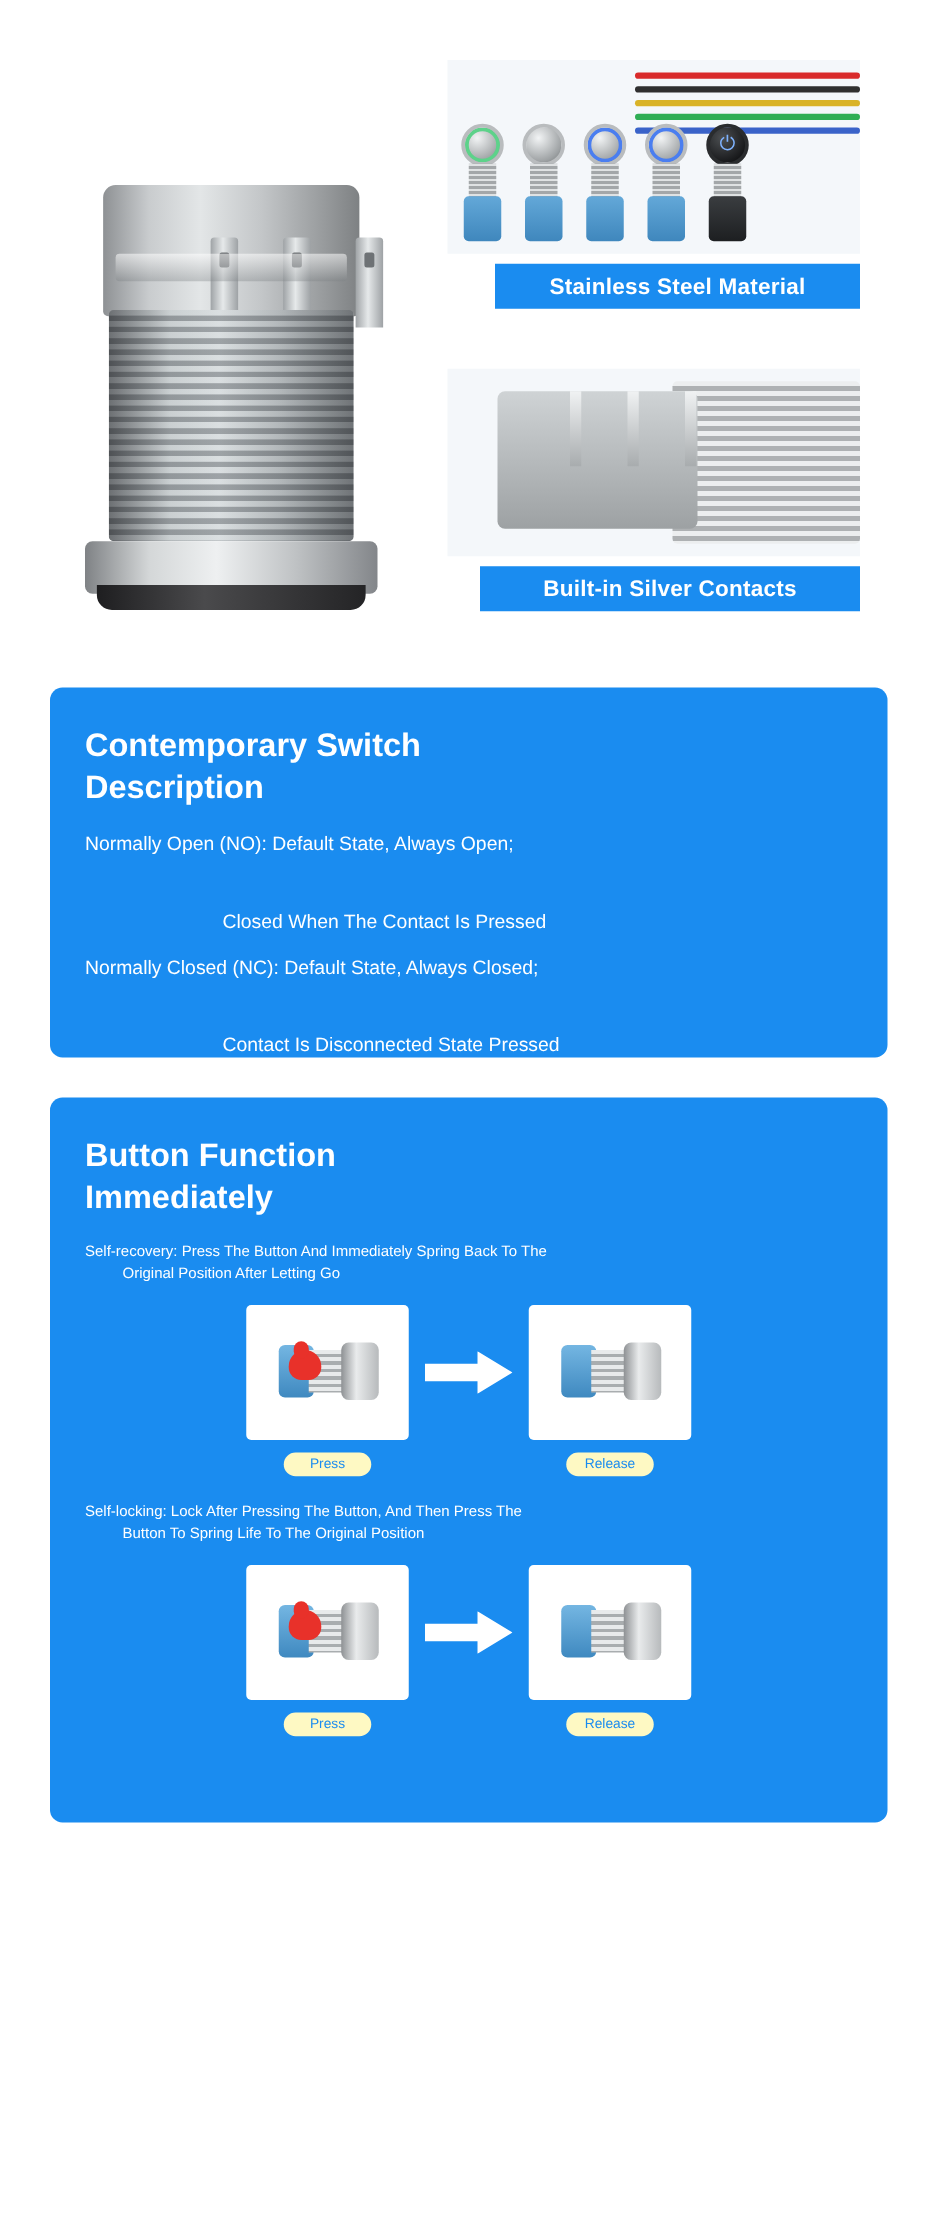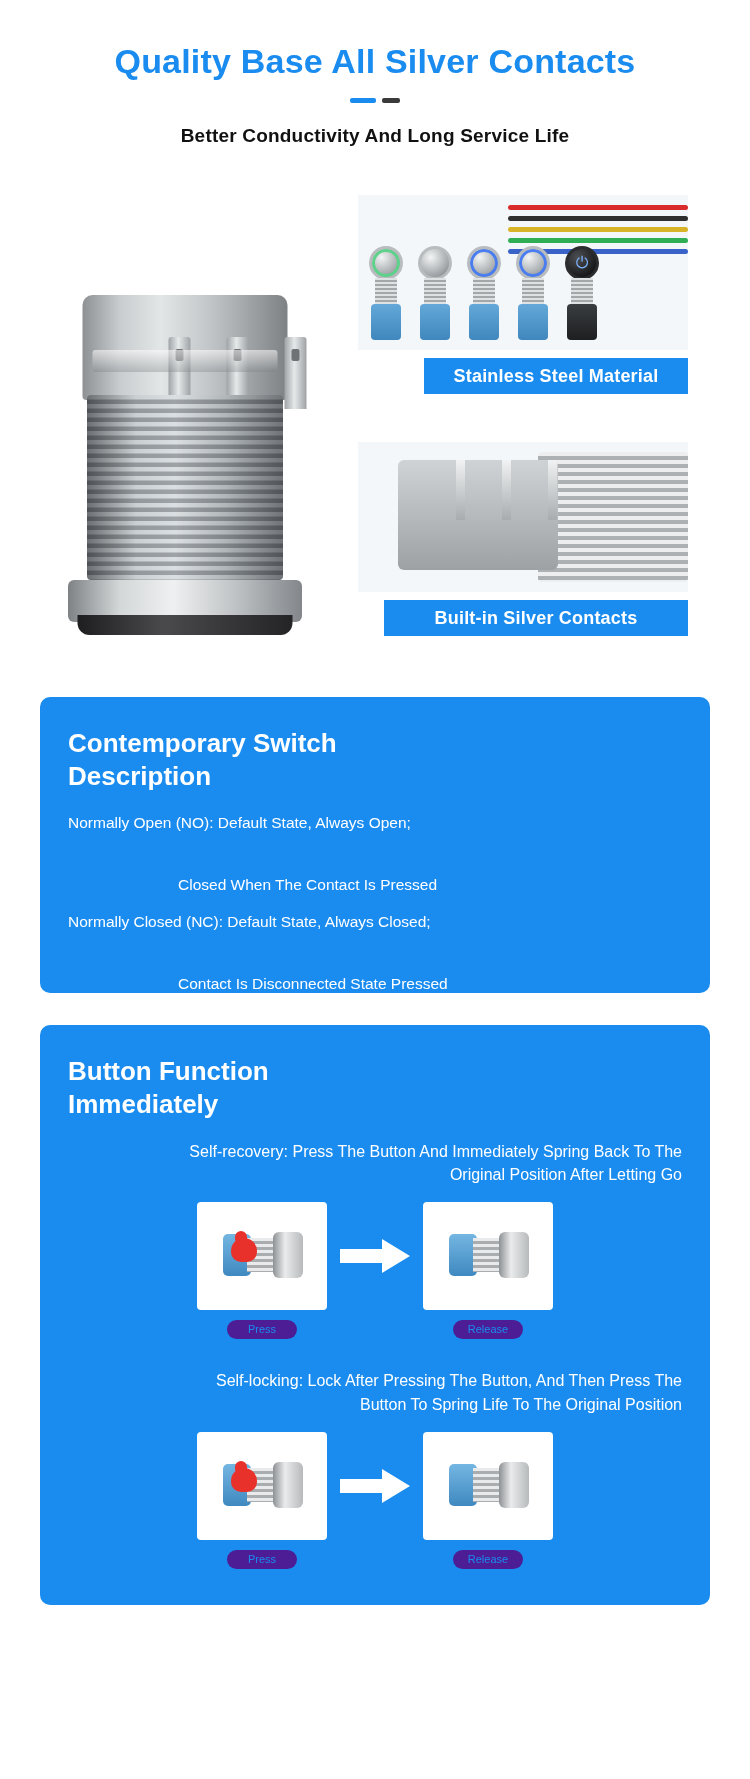--- a/index.html
+++ b/index.html
@@ -160,21 +160,21 @@
     background: #f4f7fa;
     position: relative;
     overflow: hidden;
   }
   .side-photo.second {
     margin-top: 48px;
     height: 150px;
   }
   .caption-bar {
     margin-top: 8px;
-    width: 264px;
+    width: 292px;
     margin-left: auto;
     height: 36px;
     background: #1a8cf0;
     color: #ffffff;
     font-size: 18px;
     font-weight: bold;
     display: flex;
     align-items: center;
     justify-content: center;
     letter-spacing: .2px;
@@ -314,24 +314,23 @@
     padding-left: 110px;
     margin-top: 40px;
   }
 
   .card.func {
     margin-top: 32px;
     padding: 30px 28px 30px 28px;
     height: 580px;
   }
   .func-para {
-    font-size: 16px;
+    font-size: 12px;
     line-height: 1.45;
     margin-bottom: 16px;
-    text-align: right;
   }
   .func-para .indent2 {
     display: block;
     padding-left: 30px;
   }
 
   .demo-row {
     display: flex;
     align-items: flex-start;
     justify-content: center;
@@ -404,45 +403,37 @@
   }
   .arrow {
     width: 96px;
     height: 108px;
     display: flex;
     align-items: center;
     justify-content: center;
   }
   .arrow svg { display: block; }
   .pill {
-    margin: 10px auto 10px auto;
+    margin: 10px auto 0 auto;
     width: 70px;
     height: 19px;
-    background: #4c1d95;
+    background: #fef9c3;
     color: #1a8cf0;
     border-radius: 10px;
     font-size: 11px;
     line-height: 19px;
     text-align: center;
   }
   .demo-spacer { height: 14px; }
 </style>
 </head>
 <body>
 
 <div class="page">
 
-  <div class="header">
-    <h1 class="main-title">Quality Base All Silver Contacts</h1>
-    <div class="divider">
-      <span class="bar-blue"></span>
-      <span class="bar-dark"></span>
-    </div>
-    <div class="subtitle">Better Conductivity And Long Service Life</div>
-  </div>
 
   <div class="photos">
 
     <div class="main-photo">
       <div class="sw-body sw-gray-top">
         <span class="terminal t1"></span>
         <span class="terminal t2"></span>
         <span class="terminal t3"></span>
       </div>
       <div class="sw-body sw-threads"></div>

